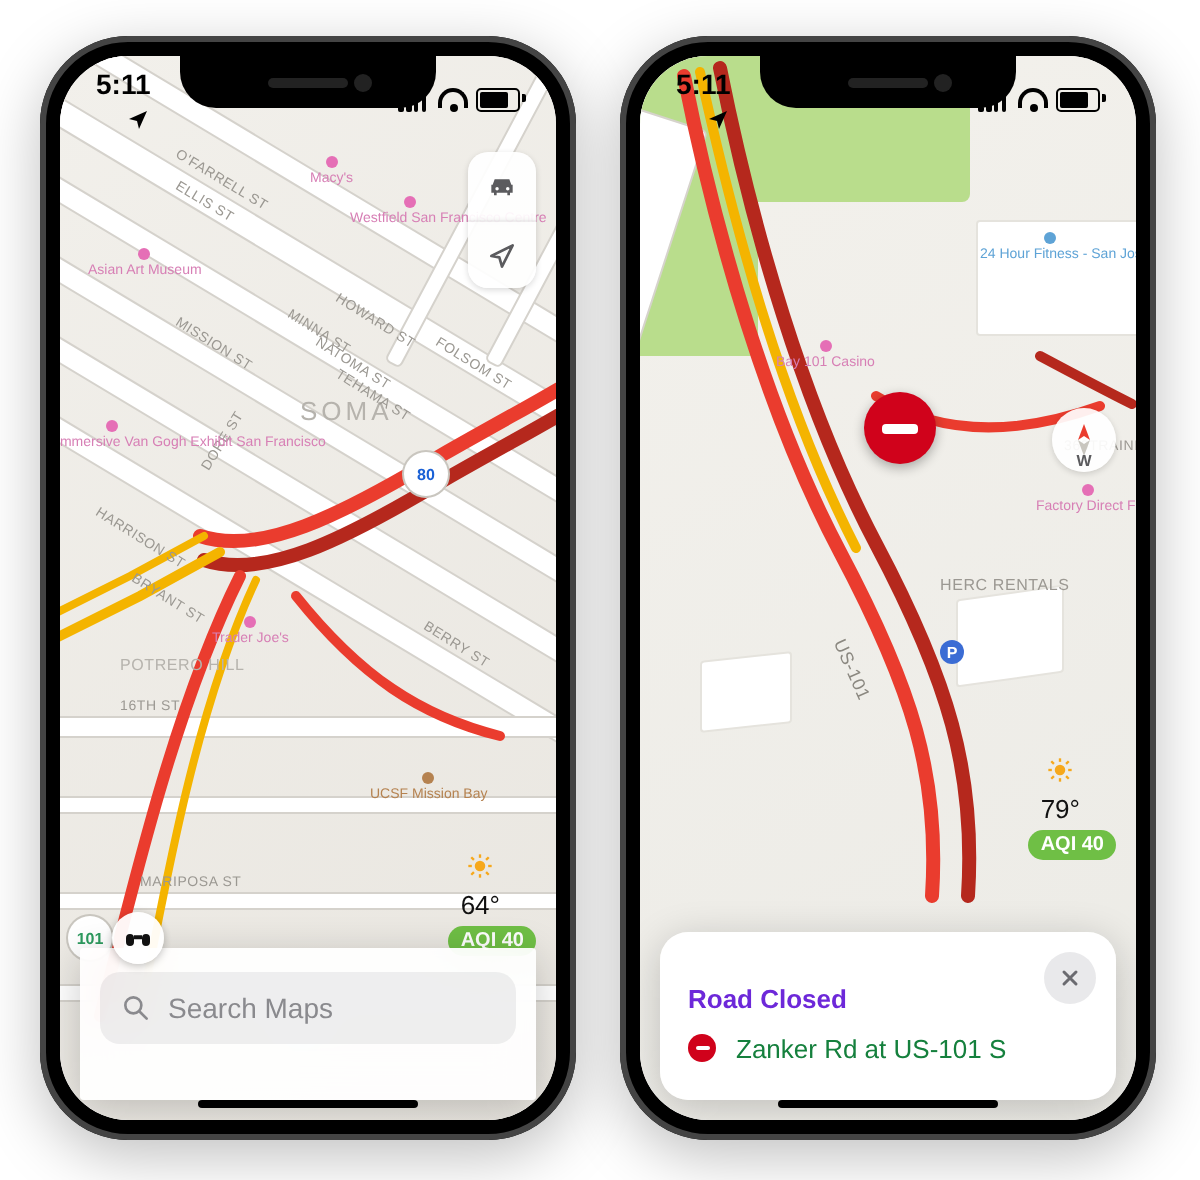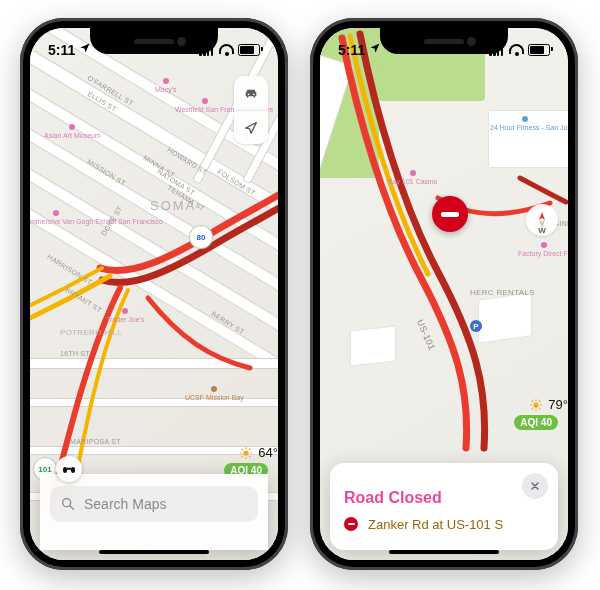--- a/index.html
+++ b/index.html
@@ -5,21 +5,21 @@
   html,body{margin:0;padding:0;background:#fff;font-family:-apple-system,BlinkMacSystemFont,"Helvetica Neue",Arial,sans-serif;}
   .stage{width:600px;height:590px;position:relative;overflow:hidden;}
   .phone{position:absolute;width:268px;height:552px;border-radius:44px;background:#000;box-shadow:0 8px 30px rgba(0,0,0,.25),inset 0 0 0 3px #444;}
   .phone.left{left:20px;top:18px;}
   .phone.right{left:310px;top:18px;}
   .screen{position:absolute;inset:10px;border-radius:34px;overflow:hidden;background:#fff;}
   .notch{position:absolute;left:50%;top:0;transform:translateX(-50%);width:128px;height:26px;background:#000;border-bottom-left-radius:18px;border-bottom-right-radius:18px;z-index:60;}
   .notch::before{content:"";position:absolute;left:44px;top:11px;width:40px;height:5px;border-radius:3px;background:#222;}
   .notch::after{content:"";position:absolute;right:32px;top:9px;width:9px;height:9px;border-radius:50%;background:#222;}
   .status{position:absolute;top:0;left:0;right:0;height:44px;z-index:55;display:flex;justify-content:space-between;align-items:center;padding:0 18px;font-size:14px;font-weight:600;}
-  .status .sleft{display:flex;align-items:flex-start;gap:4px;}
+  .status .sleft{display:flex;align-items:flex-end;gap:4px;flex-direction:column;}
   .status .sright{display:flex;align-items:center;gap:4px;}
   .sig{display:inline-flex;align-items:flex-end;gap:1.2px;height:11px;margin-right:2px;}
   .sig span{width:2.5px;background:#000;border-radius:1px;}
   .sig span:nth-child(1){height:3px;} .sig span:nth-child(2){height:5px;} .sig span:nth-child(3){height:8px;} .sig span:nth-child(4){height:11px;}
   .batt{position:relative;width:20px;height:10px;border:1.5px solid #000;border-radius:2.5px;display:inline-block;}
   .batt::after{content:"";position:absolute;right:-4px;top:2px;width:2px;height:4px;background:#000;border-radius:0 1px 1px 0;}
   .batt i{position:absolute;left:1px;top:1px;bottom:1px;width:14px;background:#000;border-radius:1px;}
   .wifi{width:15px;height:11px;display:inline-block;position:relative;}
   .wifi::before{content:"";position:absolute;left:50%;bottom:0;transform:translateX(-50%);width:4px;height:4px;border-radius:50%;background:#000;}
   .wifi::after{content:"";position:absolute;left:0;right:0;bottom:2px;height:8px;border:2px solid #000;border-bottom:none;border-radius:12px 12px 0 0;}
@@ -40,42 +40,42 @@
   .neigh{position:absolute;font-size:13px;font-weight:400;color:#b6b3ad;letter-spacing:2px;pointer-events:none;}
   svg.overlay{position:absolute;inset:0;}
 
   .ctlpanel{position:absolute;right:10px;top:48px;z-index:40;}
   .ctlpanel button{display:flex;align-items:center;justify-content:center;width:34px;height:34px;border:none;background:rgba(255,255,255,.92);color:#5b5b5e;font-size:14px;font-weight:600;box-shadow:0 1px 3px rgba(0,0,0,.15);cursor:pointer;}
   .ctlpanel button:first-child{border-top-left-radius:10px;border-top-right-radius:10px;}
   .ctlpanel button:last-child{border-bottom-left-radius:10px;border-bottom-right-radius:10px;}
   .ctlpanel button+button{border-top:1px solid rgba(0,0,0,.06);}
   .ctlpanel svg{width:16px;height:16px;}
 
-  .weather-pill{position:absolute;right:0;z-index:40;text-align:right;display:flex;align-items:center;gap:5px;background:transparent;}
+  .weather-pill{position:absolute;right:28px;z-index:40;text-align:right;display:flex;align-items:center;gap:5px;background:transparent;flex-direction:column;}
   .weather-pill .temp{font-size:13px;font-weight:500;color:#111;}
   .weather-pill .sun{width:14px;height:14px;display:inline-flex;align-items:center;justify-content:center;color:#f6a81c;}
   .aqi{font-size:10px;font-weight:600;color:#fff;background:#6fbf45;border-radius:9px;padding:2px 6px;display:inline-block;}
 
   .search-card{position:absolute;left:10px;right:10px;bottom:10px;height:76px;background:rgba(255,255,255,.92);backdrop-filter:blur(10px);border-radius:2px;box-shadow:0 4px 20px rgba(0,0,0,.2);z-index:50;}
   .binoc{position:absolute;left:16px;top:-18px;width:26px;height:26px;border-radius:50%;background:rgba(255,255,255,.95);box-shadow:0 1px 4px rgba(0,0,0,.25);display:flex;align-items:center;justify-content:center;}
   .searchbar{position:absolute;left:10px;right:10px;top:12px;height:36px;border-radius:10px;background:rgba(120,120,128,.12);display:flex;align-items:center;padding:0 10px;gap:6px;}
   .searchbar input{flex:1;border:none;background:transparent;font-size:14px;color:#333;outline:none;}
   .searchbar input::placeholder{color:#8a8a8e;}
   .mag{color:#8a8a8e;display:inline-flex;}
 
   .no-entry{position:absolute;width:36px;height:36px;border-radius:50%;background:#d0021b;display:flex;align-items:center;justify-content:center;box-shadow:0 2px 6px rgba(0,0,0,.3);z-index:45;}
   .no-entry::after{content:"";width:18px;height:5px;background:#fff;border-radius:2px;}
   .no-entry.small{width:14px;height:14px;box-shadow:none;}
   .no-entry.small::after{width:7px;height:2px;border-radius:1px;}
 
   .incident-card{position:absolute;left:10px;right:10px;bottom:10px;background:rgba(255,255,255,.97);backdrop-filter:blur(10px);border-radius:14px;box-shadow:0 4px 20px rgba(0,0,0,.2);z-index:50;padding:14px 14px 16px;}
-  .incident-card h3{margin:12px 0 10px;font-size:16px;font-weight:600;color:#ec4899;}
+  .incident-card h3{margin:12px 0 10px;font-size:13px;font-weight:600;color:#6d28d9;}
   .incident-row{display:flex;align-items:flex-start;gap:10px;}
   .incident-row .txt{flex:1;}
-  .incident-row .loc{font-size:13px;color:#a16207;margin:0 0 2px;}
+  .incident-row .loc{font-size:13px;color:#15803d;margin:0 0 2px;}
   .incident-row .upd{font-size:11px;color:#8a8a8e;margin:0;}
   .close-btn{position:absolute;right:10px;top:10px;width:26px;height:26px;border:none;border-radius:50%;background:rgba(120,120,128,.16);color:#6b6b70;display:flex;align-items:center;justify-content:center;cursor:pointer;font-size:14px;}
   .compass{position:absolute;width:32px;height:32px;border-radius:50%;background:rgba(255,255,255,.92);box-shadow:0 1px 3px rgba(0,0,0,.15);display:flex;align-items:center;justify-content:center;font-size:10px;font-weight:700;color:#5b5b5e;z-index:40;}
 </style>
 </head>
 <body>
 <div class="stage">
 
 <div class="phone left">
   <div class="screen">
@@ -130,21 +130,21 @@
         <path d="M-25,290 L35,260 72,240" stroke="#f4b400" stroke-width="4" fill="none" stroke-linecap="round"></path>
 
         <path d="M90,260 C60,320 40,400 20,480" stroke="#ea3c2e" stroke-width="6" fill="none" stroke-linecap="round"></path>
         <path d="M98,262 C70,322 55,400 40,480" stroke="#f4b400" stroke-width="4" fill="none" stroke-linecap="round"></path>
 
         <path d="M118,270 C150,310 180,330 220,340" stroke="#ea3c2e" stroke-width="5" fill="none" stroke-linecap="round"></path>
       </svg>
 
       <span class="neigh" style="left:92px;top:170px;margin-left:28px;">SOMA</span>
 
-      <span class="shield" style="left:160px;top:198px;">80</span>
+      <span class="shield" style="left:172px;top:198px;">80</span>
       <span class="shield green" style="left:4px;top:430px;">101</span>
       <span class="shield" style="left:110px;top:475px;">280</span>
 
       <span class="road-label" style="left:60px;top:46px;transform:rotate(31deg);">O'FARRELL ST</span>
       <span class="road-label" style="left:60px;top:62px;transform:rotate(31deg);">ELLIS ST</span>
       <span class="road-label" style="left:60px;top:130px;transform:rotate(32deg);">MISSION ST</span>
       <span class="road-label" style="left:116px;top:126px;transform:rotate(32deg);">MINNA ST</span>
       <span class="road-label" style="left:130px;top:140px;transform:rotate(32deg);">NATOMA ST</span>
       <span class="road-label" style="left:140px;top:156px;transform:rotate(32deg);">TEHAMA ST</span>
       <span class="road-label" style="left:140px;top:118px;transform:rotate(32deg);">HOWARD ST</span>

